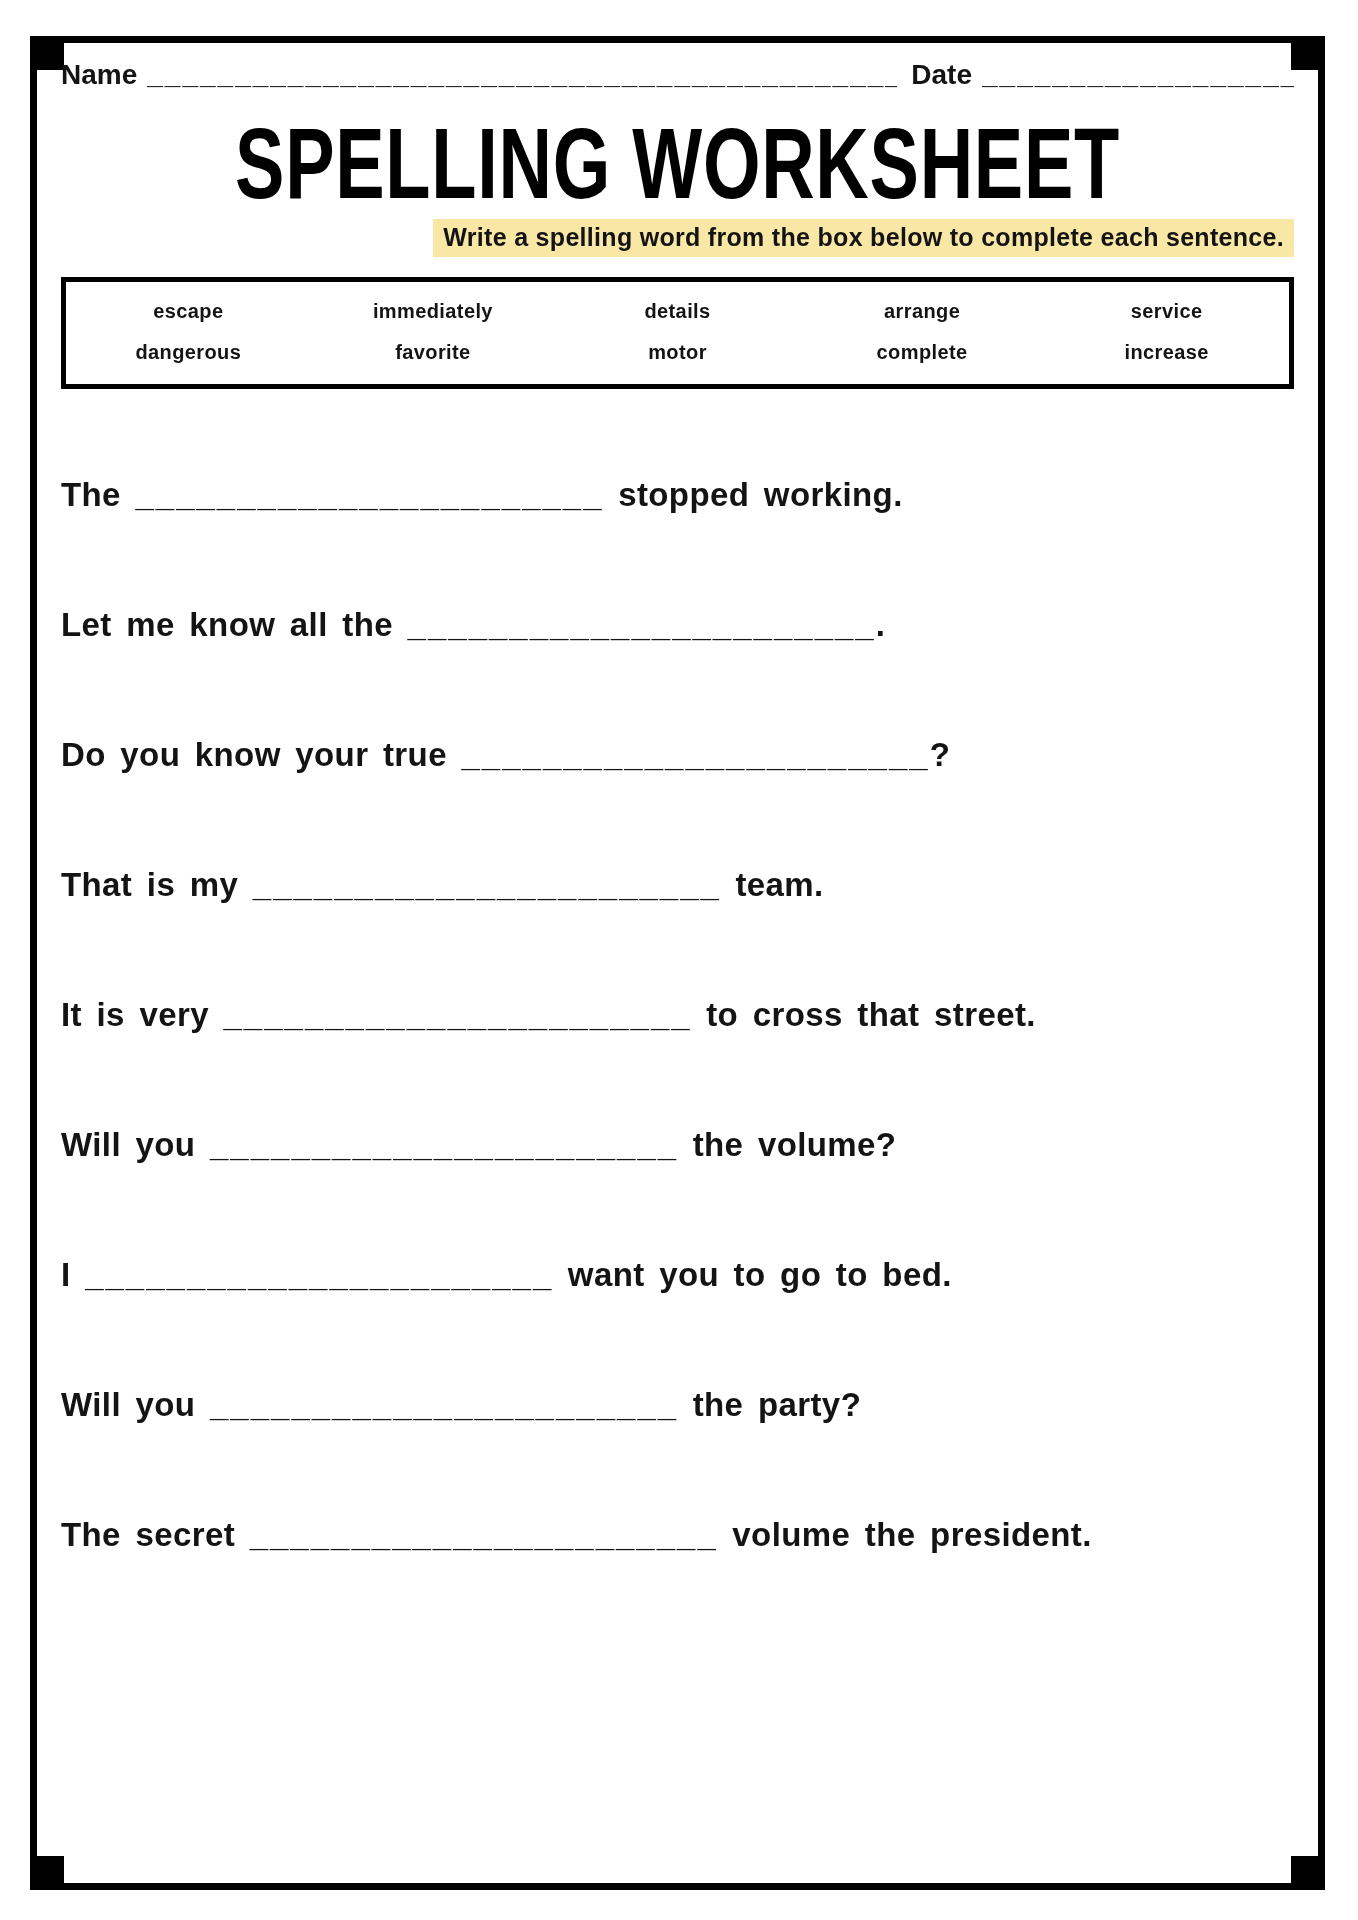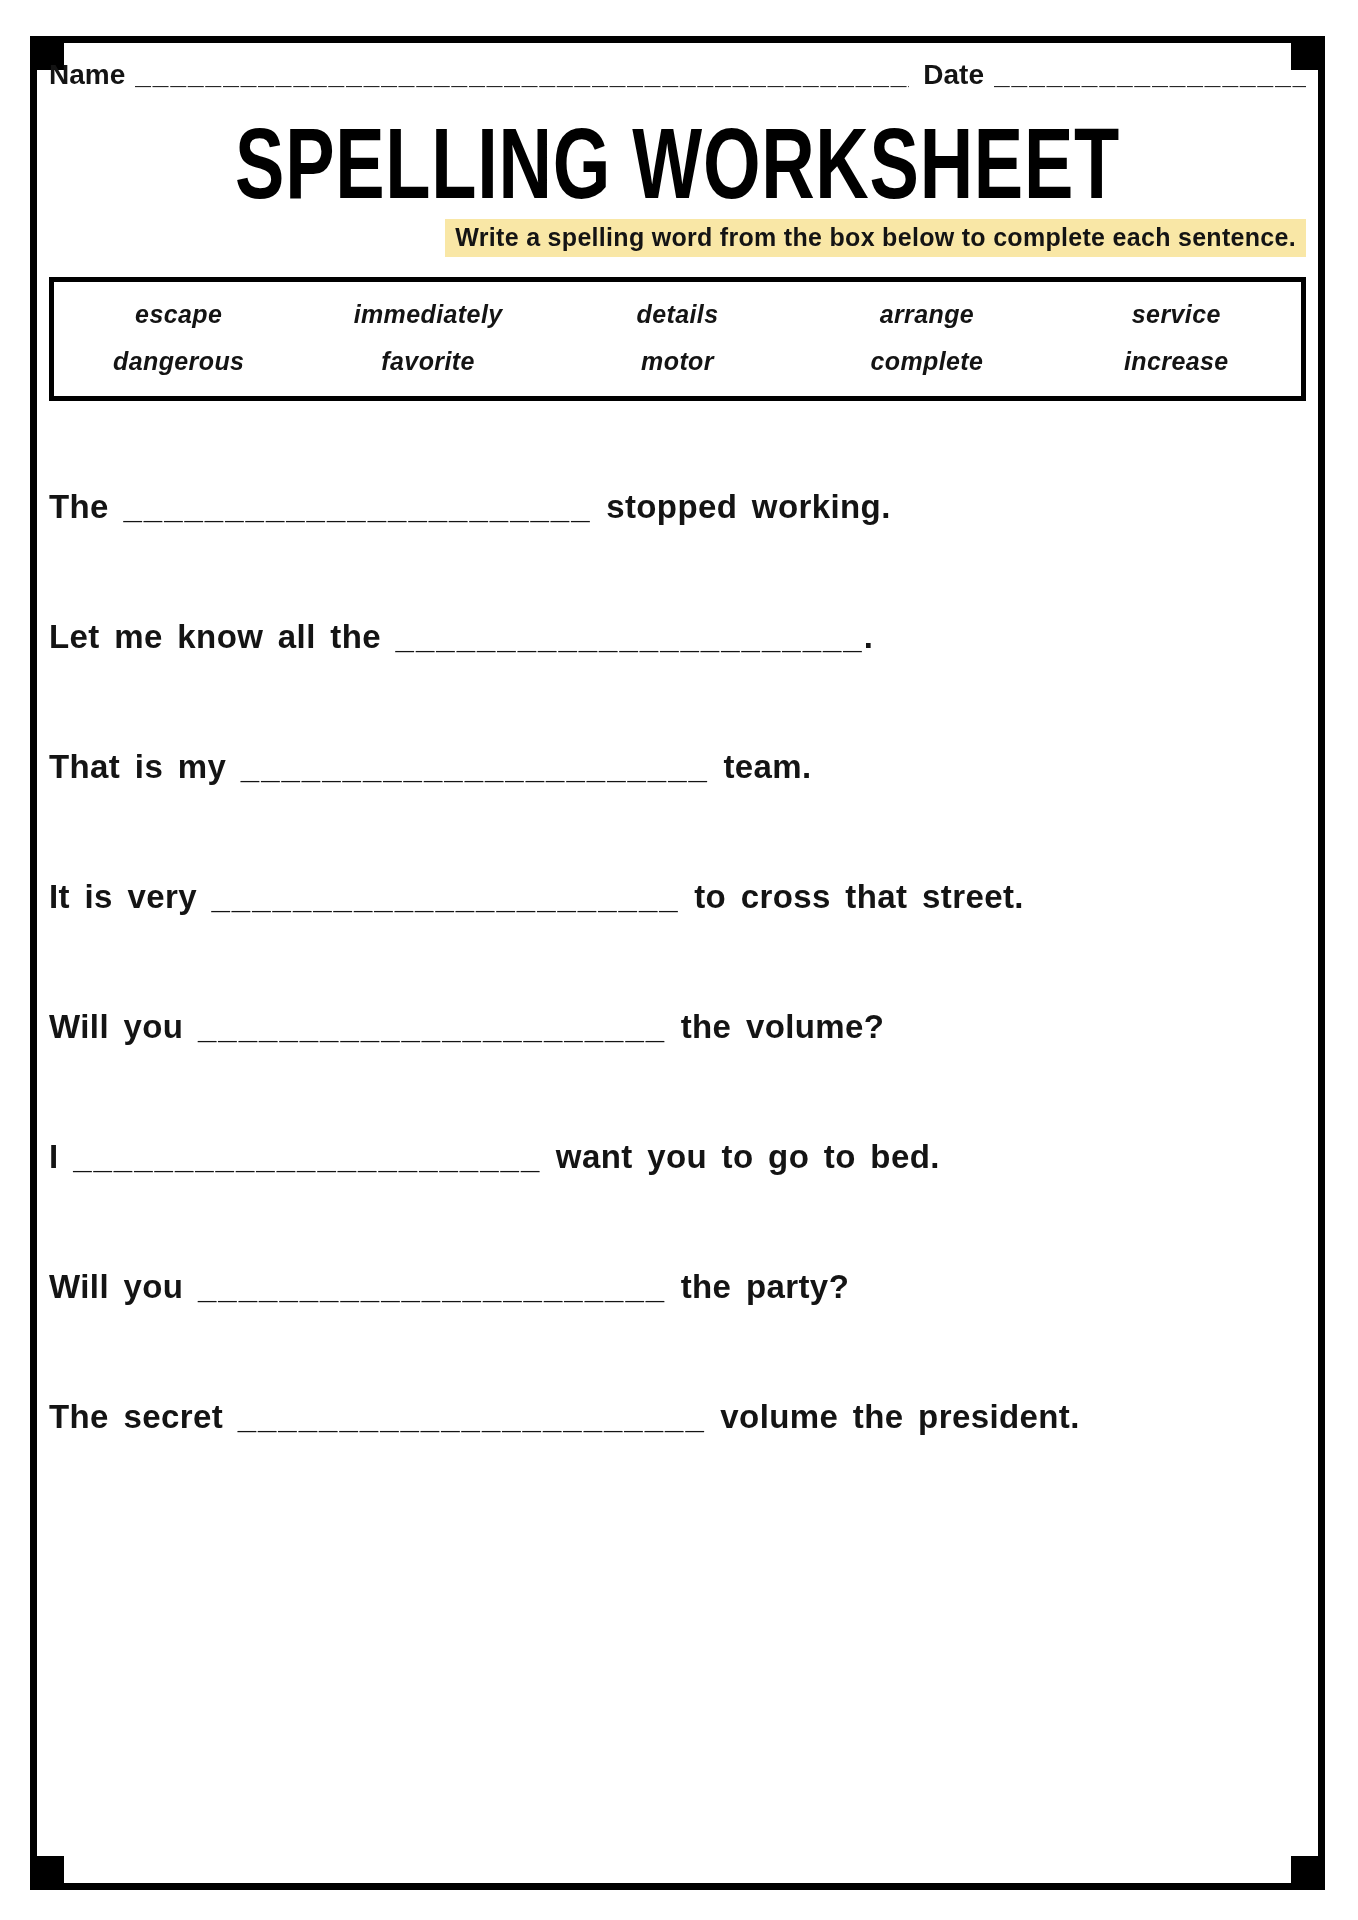--- a/index.html
+++ b/index.html
@@ -30,21 +30,21 @@
     background: #000;
   }
   .corner.tl { top: 0; left: 0; }
   .corner.tr { top: 0; right: 0; }
   .corner.bl { bottom: 0; left: 0; }
   .corner.br { bottom: 0; right: 0; }
 
   .content {
     position: absolute;
     inset: 0;
-    padding: 0 12px;
+    padding: 0 24px;
   }
 
   
   .header-row {
     margin-top: 16px;
     display: flex;
     align-items: baseline;
     font-size: 28px;
     font-weight: bold;
     white-space: nowrap;
@@ -90,24 +90,23 @@
   .word-box {
     margin-top: 20px;
     border: 5px solid #000;
     padding: 18px 0 20px 0;
     display: grid;
     grid-template-columns: repeat(5, 1fr);
     row-gap: 18px;
   }
   .word-cell {
     text-align: center;
-    font-size: 25px;
+    font-size: 20px;
     font-weight: bold;
     letter-spacing: 0.4px;
-    font-style: italic;
   }
 
   
   .sentences {
     margin-top: 86px;
   }
   .sentence {
     font-size: 33px;
     font-weight: bold;
     letter-spacing: 0.4px;
@@ -154,20 +153,21 @@
       <div class="word-cell">dangerous</div>
       <div class="word-cell">favorite</div>
       <div class="word-cell">motor</div>
       <div class="word-cell">complete</div>
       <div class="word-cell">increase</div>
     </div>
 
     <div class="sentences">
       <div class="sentence"><span>The </span><span class="answer-blank">_______________________</span><span> stopped working.</span></div>
       <div class="sentence"><span>Let me know all the </span><span class="answer-blank">_______________________</span><span>.</span></div>
+      <div class="sentence"><span>Do you know your true </span><span class="answer-blank">_______________________</span><span>?</span></div>
       <div class="sentence"><span>That is my </span><span class="answer-blank">_______________________</span><span> team.</span></div>
       <div class="sentence"><span>It is very </span><span class="answer-blank">_______________________</span><span> to cross that street.</span></div>
       <div class="sentence"><span>Will you </span><span class="answer-blank">_______________________</span><span> the volume?</span></div>
       <div class="sentence"><span>I </span><span class="answer-blank">_______________________</span><span> want you to go to bed.</span></div>
       <div class="sentence"><span>Will you </span><span class="answer-blank">_______________________</span><span> the party?</span></div>
       <div class="sentence"><span>The secret </span><span class="answer-blank">_______________________</span><span> volume the president.</span></div>
     </div>
 
   </div>
 </div>

